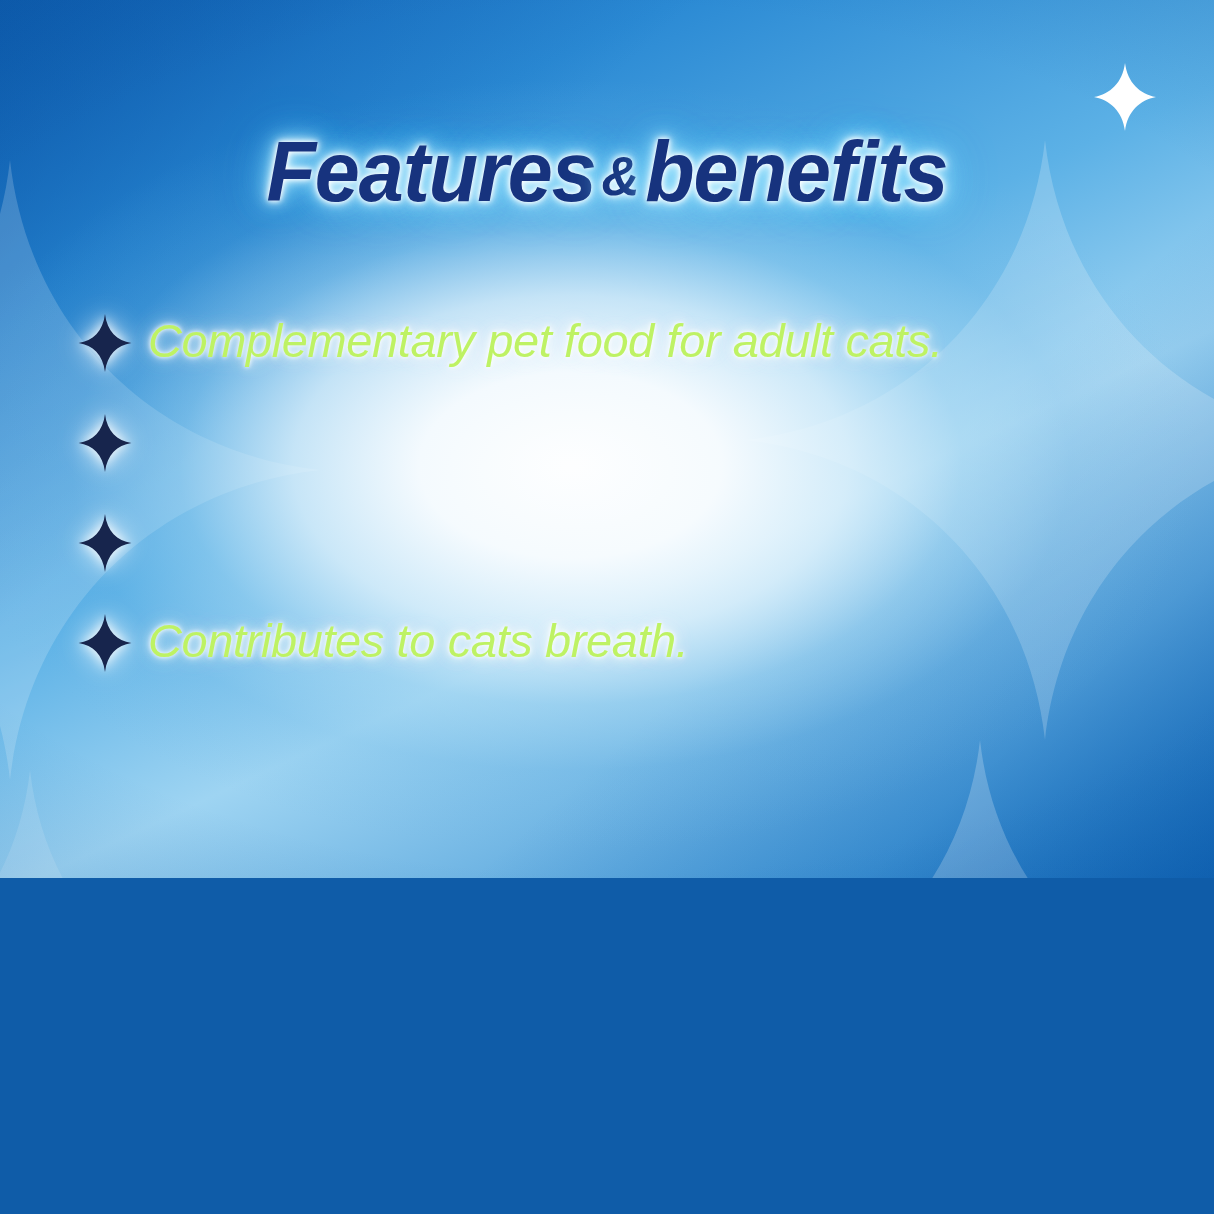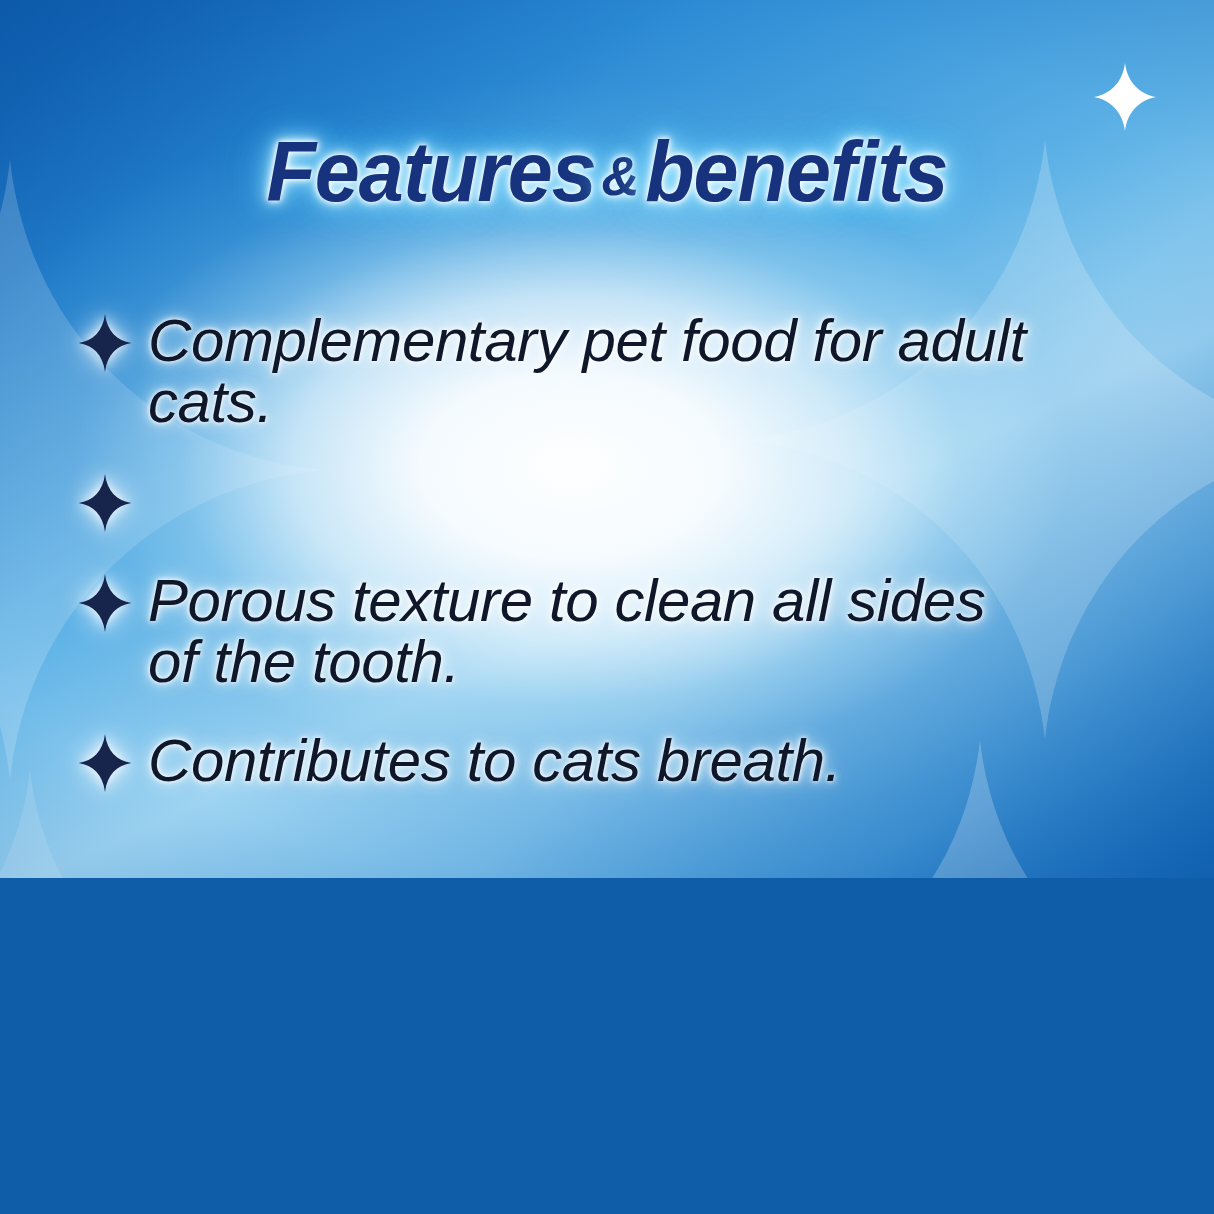--- a/index.html
+++ b/index.html
@@ -126,23 +126,23 @@
     margin-top: 4px;
   }
   .bullet svg {
     display: block;
     filter: drop-shadow(0 0 6px rgba(255,255,255,0.95))
             drop-shadow(0 0 13px rgba(255,255,255,0.85));
   }
 
   .item-text {
     font-family: "Liberation Sans", sans-serif;
-    font-size: 60px;
+    font-size: 47px;
     line-height: 61px;
-    color: #0f172a;
+    color: #bef264;
     letter-spacing: -0.4px;
     text-shadow:
        0 0 4px rgba(255,255,255,0.98),
        0 0 9px rgba(255,255,255,0.92),
        0 0 17px rgba(255,255,255,0.70),
        0 0 28px rgba(235,250,255,0.45);
     max-width: 980px;
   }
 </style>
 </head>
@@ -228,21 +228,20 @@
         </span>
       </div>
 
 
       <div class="item">
         <span class="bullet">
           <svg width="54" height="58" viewBox="0 0 100 110" aria-hidden="true">
             <path d="M50 0 C54 33 73 51 100 55 C73 59 54 77 50 110 C46 77 27 59 0 55 C27 51 46 33 50 0 Z" fill="#17254d"></path>
           </svg>
         </span>
-        <span class="item-text" style="max-width:850px;">Porous texture to clean all sides of the tooth.</span>
       </div>
 
       <div class="item">
         <span class="bullet">
           <svg width="54" height="58" viewBox="0 0 100 110" aria-hidden="true">
             <path d="M50 0 C54 33 73 51 100 55 C73 59 54 77 50 110 C46 77 27 59 0 55 C27 51 46 33 50 0 Z" fill="#17254d"></path>
           </svg>
         </span>
         <span class="item-text">Contributes to cats breath.</span>
       </div>

